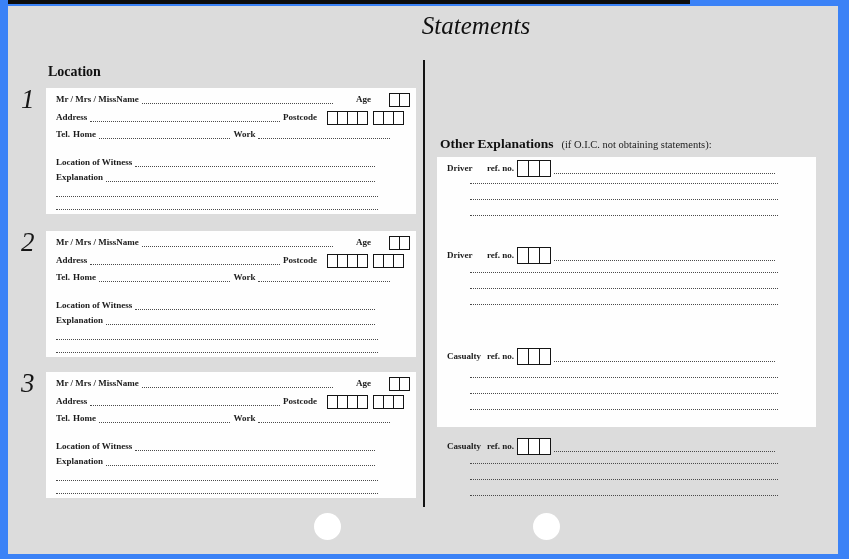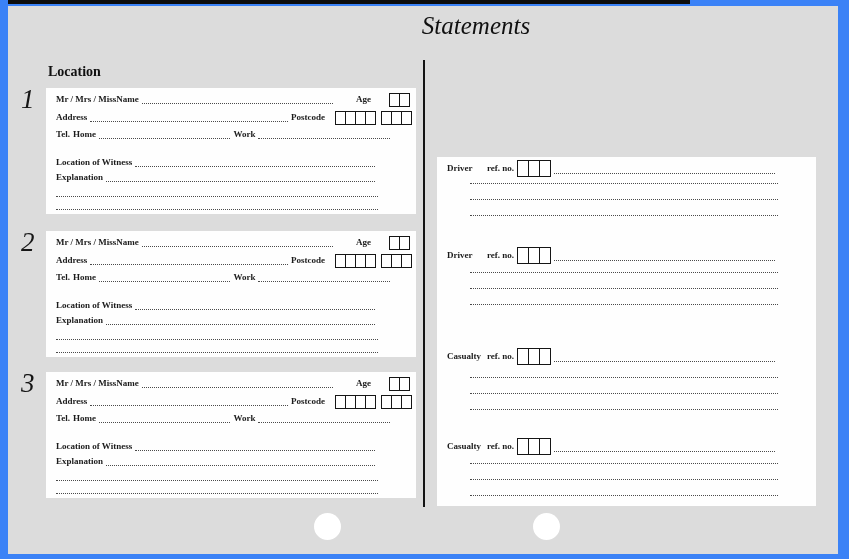--- a/index.html
+++ b/index.html
@@ -15,21 +15,21 @@
 
   
   .wblock{position:absolute;left:30px;width:378px;height:126px;}
   .b1{top:82px}.b2{top:225px}.b3{top:366px}
   .wnum{position:absolute;left:-17px;top:-2px;width:20px;font-size:27px;font-style:italic;
         font-weight:400;color:#161616;text-align:left;line-height:1;}
   .wbox{position:absolute;left:8px;top:0;width:370px;height:126px;background:#fefefe;}
 
   .wrow{position:absolute;left:0;right:0;display:flex;align-items:center;height:15px;padding-left:10px;}
   .r1{top:4px;padding-right:6px}
-  .r2{top:22px;padding-right:4px}
+  .r2{top:22px;padding-right:12px}
   .r3{top:39px;padding-right:23px}
   .r4{top:67px;padding-right:38px}
   .r5{top:82px;padding-right:38px}
   .r6{top:97px;padding-right:38px}
   .r7{top:110px;padding-right:38px}
 
   .lbl{font-size:9px;font-weight:bold;color:#1b1b1b;white-space:nowrap;line-height:1;}
   .ml12{}
   .ml10{margin-left:3px}
   .age-l{margin:0 18px 0 20px}
@@ -44,21 +44,21 @@
   .pc3{margin-left:5px}
   .refc i{width:10px;height:15px;}
 
   
   .divider{position:absolute;left:415px;top:54px;width:2px;height:447px;background:#131313;}
 
   
   .o-heading{position:absolute;left:432px;top:128px;white-space:nowrap;}
   .o-heading strong{font-size:13.5px;font-weight:bold;color:#111;}
   .o-heading span{font-size:10.5px;font-weight:400;color:#222;margin-left:4px;}
-  .obox{position:absolute;left:429px;top:151px;width:379px;height:349px;background:#fefefe;}
+  .obox{position:absolute;left:429px;top:151px;width:379px;height:270px;background:#fefefe;}
 
   .osec{position:absolute;left:0;right:0;padding:0 38px 0 10px;}
   .s1{top:2px}.s2{top:89px}.s3{top:190px}.s4{top:280px}
   .orow{display:flex;align-items:center;height:19px;}
   .sec-label{width:40px;flex:0 0 auto;font-size:9px;font-weight:bold;line-height:1;}
   .refno{font-size:9px;font-weight:bold;margin-right:3px;line-height:1;white-space:nowrap;}
   .orow .leader{margin-bottom:4px;}
   .dotline{margin-left:23px;border-bottom:1px dotted #4a4a4a;height:15px;}
   .s1 .dl1{height:5px}.s2 .dl1{height:7px}.s3 .dl1{height:11px}.s4 .dl1{height:7px}
 
@@ -231,20 +231,24 @@
             <span class="leader"></span>
           </div>
         <div class="wrow r7">
             <span class="leader"></span>
           </div>
       </div>
     </div>
 
     <div class="divider"></div>
 
+    <div class="o-heading">
+      <strong>Other Explanations</strong>
+      <span>(if O.I.C. not obtaining statements):</span>
+    </div>
 
     <div class="obox">
 
       <div class="osec s1">
         <div class="orow">
           <span class="sec-label">Driver</span>
           <span class="refno">ref. no.</span>
           <span class="cellbox refc">
               <i></i>
               <i></i>

